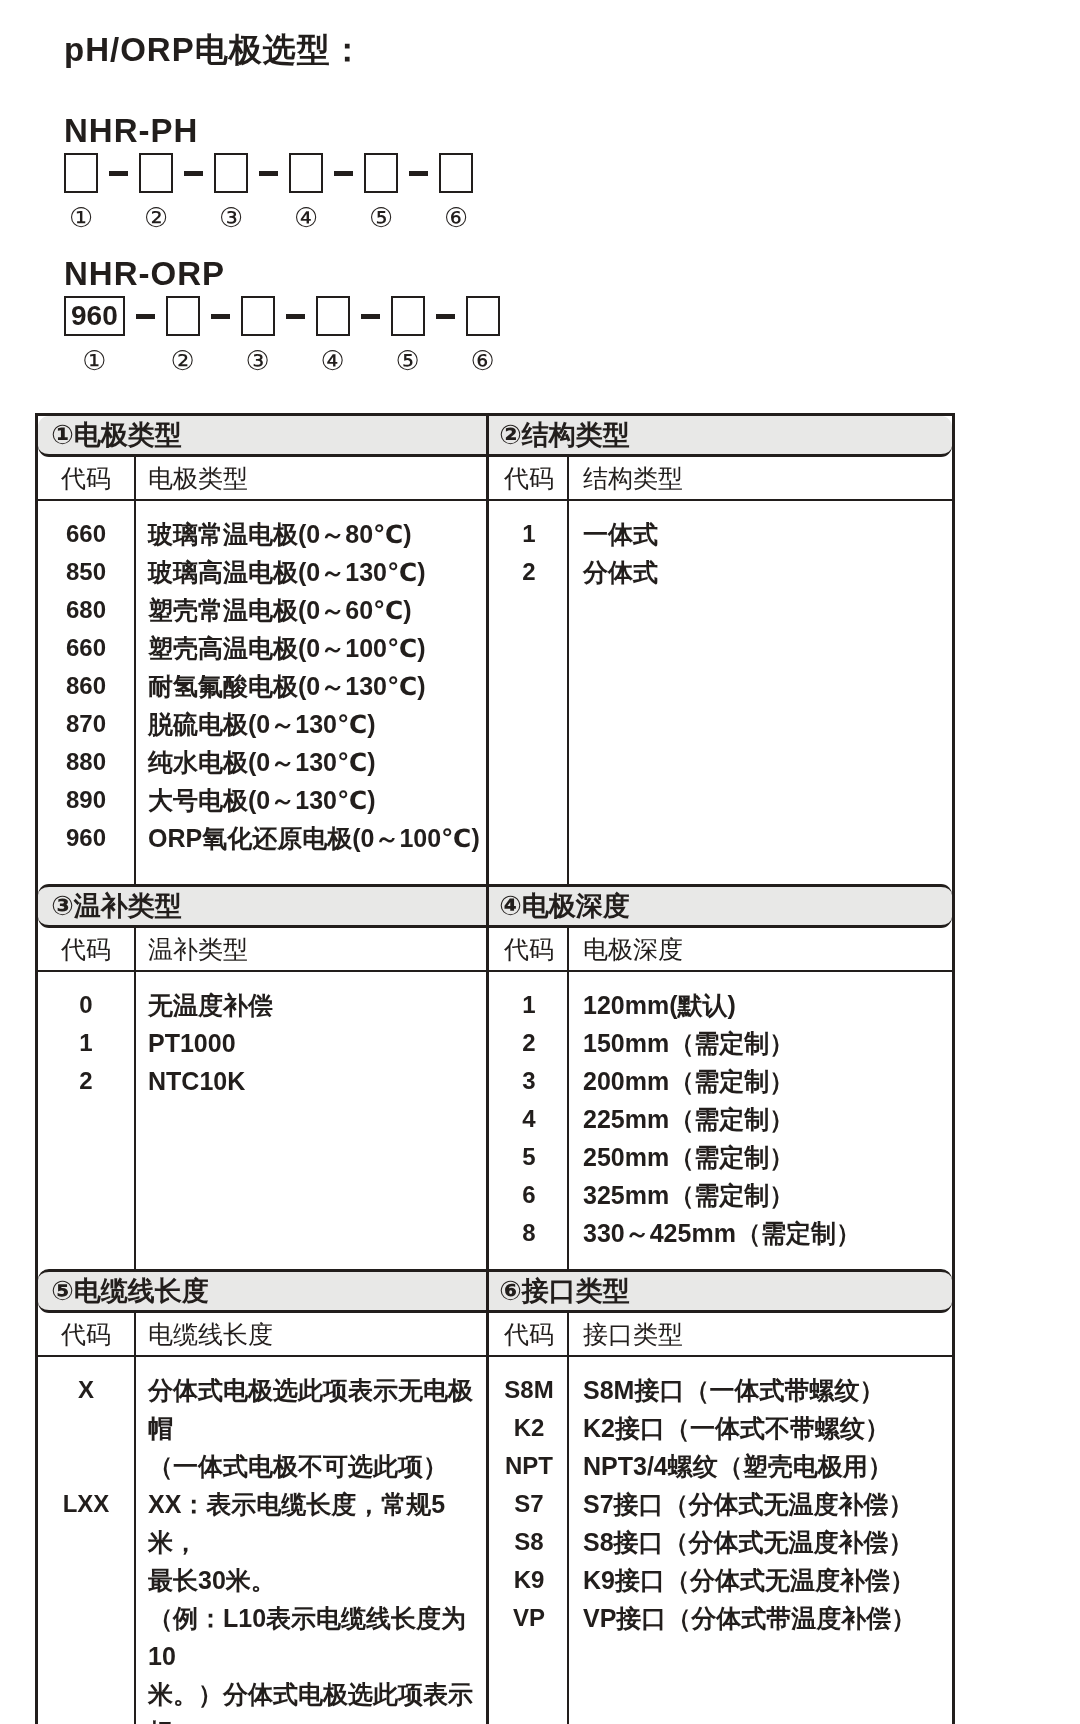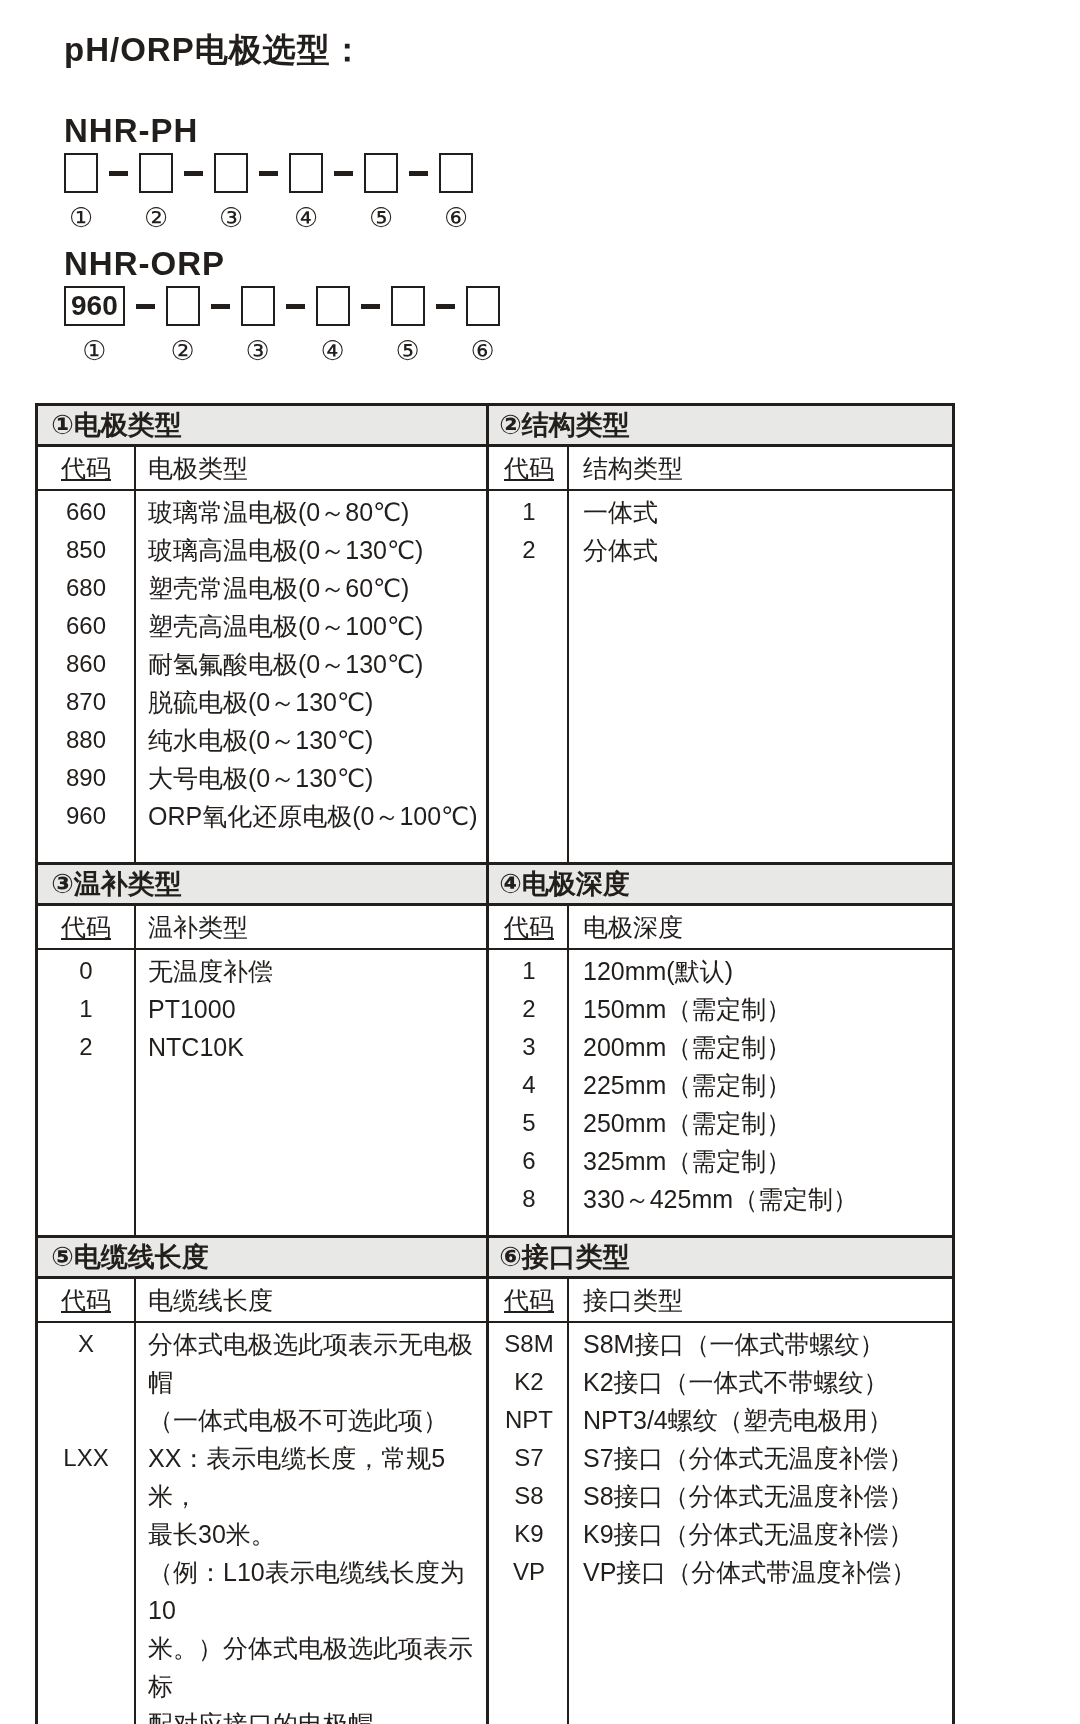--- a/index.html
+++ b/index.html
@@ -19,21 +19,21 @@
   .page { position:relative; width:1080px; height:1724px; }
 
   .page-title {
     margin:28px 0 0 64px;
     font-size:33px; font-weight:bold; letter-spacing:1px;
   }
 
   
   .model-row { display:flex; align-items:flex-start; margin-left:64px;flex-direction:column; }
   .model-row.ph { margin-top:36px; }
-  .model-row.orp { margin-top:8px; }
+  .model-row.orp { margin-top:18px; }
   .model-label {
     font-size:33px; font-weight:bold; letter-spacing:1px;
     line-height:44px; margin-right:26px; white-space:nowrap;
   }
   .segs { display:flex; }
   .seg { display:grid; grid-template-columns:auto auto; }
   .box {
     grid-row:1; grid-column:1;
     min-width:34px; height:40px; box-sizing:border-box;
     border:2px solid var(--border);
@@ -60,41 +60,42 @@
     box-sizing:border-box;
   }
   .mid-divider {
     position:absolute; top:0; bottom:0; left:448px; width:3px;
     background:var(--border); z-index:2;
   }
   .band-row {
     display:flex; background:var(--band_bg);
     border-top:3px solid var(--border);
     border-bottom:3px solid var(--border);
+    border-radius:11px;
   }
   .band-row.first { border-top:none; }
   .band-cell { font-size:27px; font-weight:bold; line-height:38px; padding-left:13px; }
   .band-left { width:448px; box-sizing:border-box; }
   .band-right { flex:1; }
 
   .content-row { display:flex; }
   .half { position:relative; box-sizing:border-box; }
   .half-left { width:451px; }
   .half-right { flex:1; }
   .col-line { position:absolute; top:0; bottom:0; width:2px; background:var(--border); }
   .half-left .col-line { left:96px; }
   .half-right .col-line { left:78px; }
 
   .subhead { display:flex; border-bottom:2px solid var(--border); height:42px; }
-  .sub-code { text-align:center; line-height:42px; font-size:25px;text-decoration:underline; }
+  .sub-code { text-align:center; line-height:42px; font-size:25px; }
   .half-left .sub-code { width:96px; }
   .half-right .sub-code { width:80px; }
   .sub-desc { flex:1; padding-left:14px; line-height:42px; font-size:25px;border-radius:16px; }
 
-  .rows { padding-top:2px; }
+  .rows { padding-top:14px;font-weight:bold; }
   .rows.h1 { min-height:369px; }
   .rows.h2 { min-height:283px; }
   .rows.h3 { min-height:300px; }
   .trow { display:flex; align-items:flex-start; }
   .tcode { text-align:center; font-size:24px; line-height:38px; }
   .half-left .tcode { width:96px; }
   .half-right .tcode { width:80px; }
   .tdesc { flex:1; padding-left:14px; font-size:25px; line-height:38px; white-space:pre-line; }
 
   

